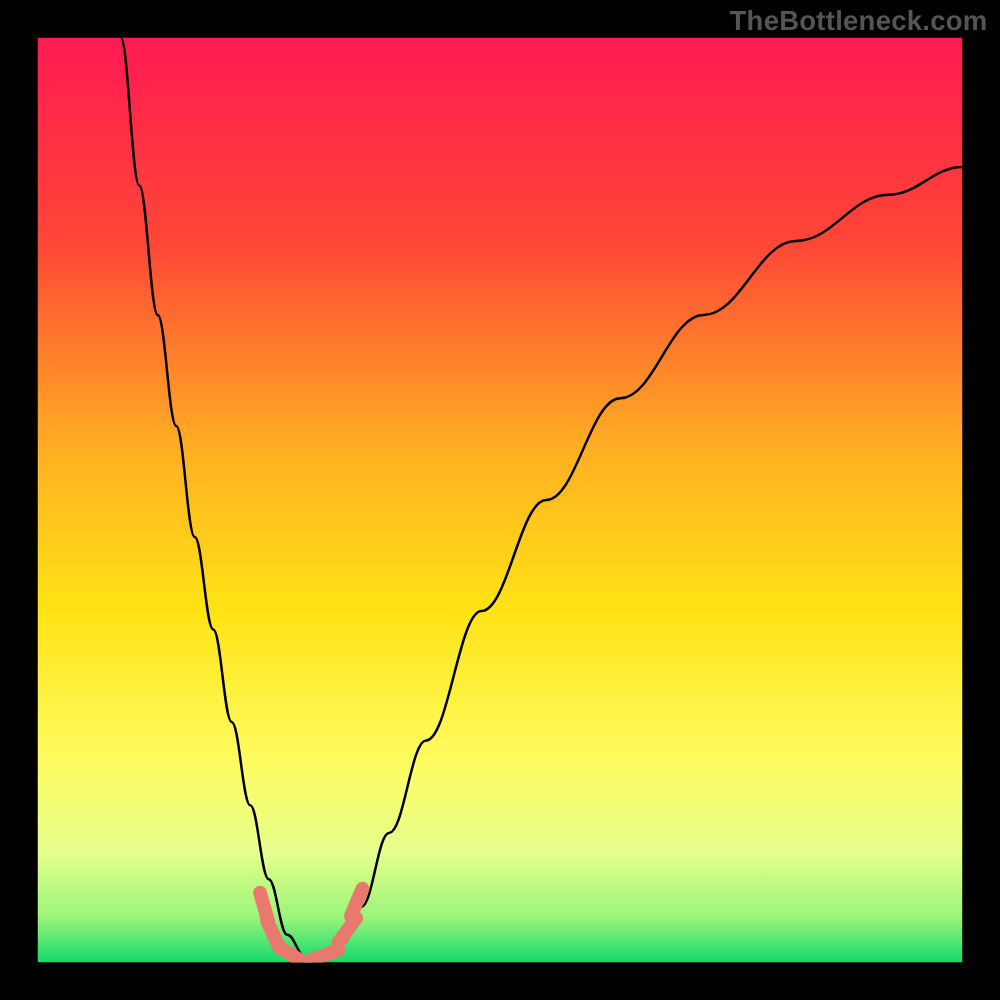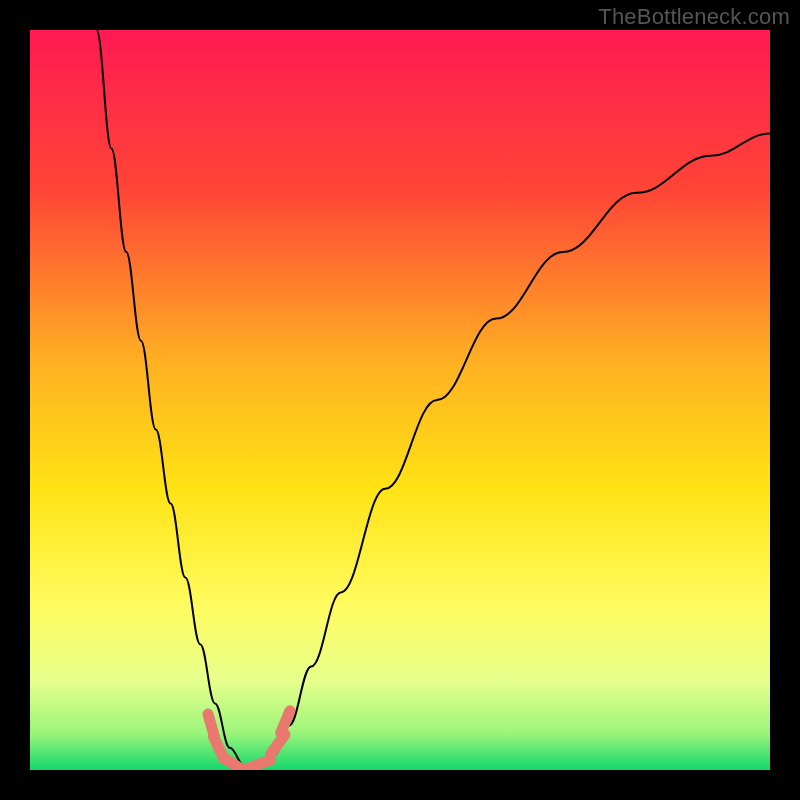--- a/index.html
+++ b/index.html
@@ -16,21 +16,21 @@
     height: 800px;
     background: #000;
     position: relative;
   }
   .watermark {
     position: absolute;
     top: 4px;
     right: 10px;
     color: #555;
     font-size: 22px;
-    font-weight: 400;
+    font-weight: 700;
     letter-spacing: 0.2px;
   }
   .plot {
     position: absolute;
     left: 30px;
     top: 30px;
     width: 740px;
     height: 740px;
   }
   .plot svg {

